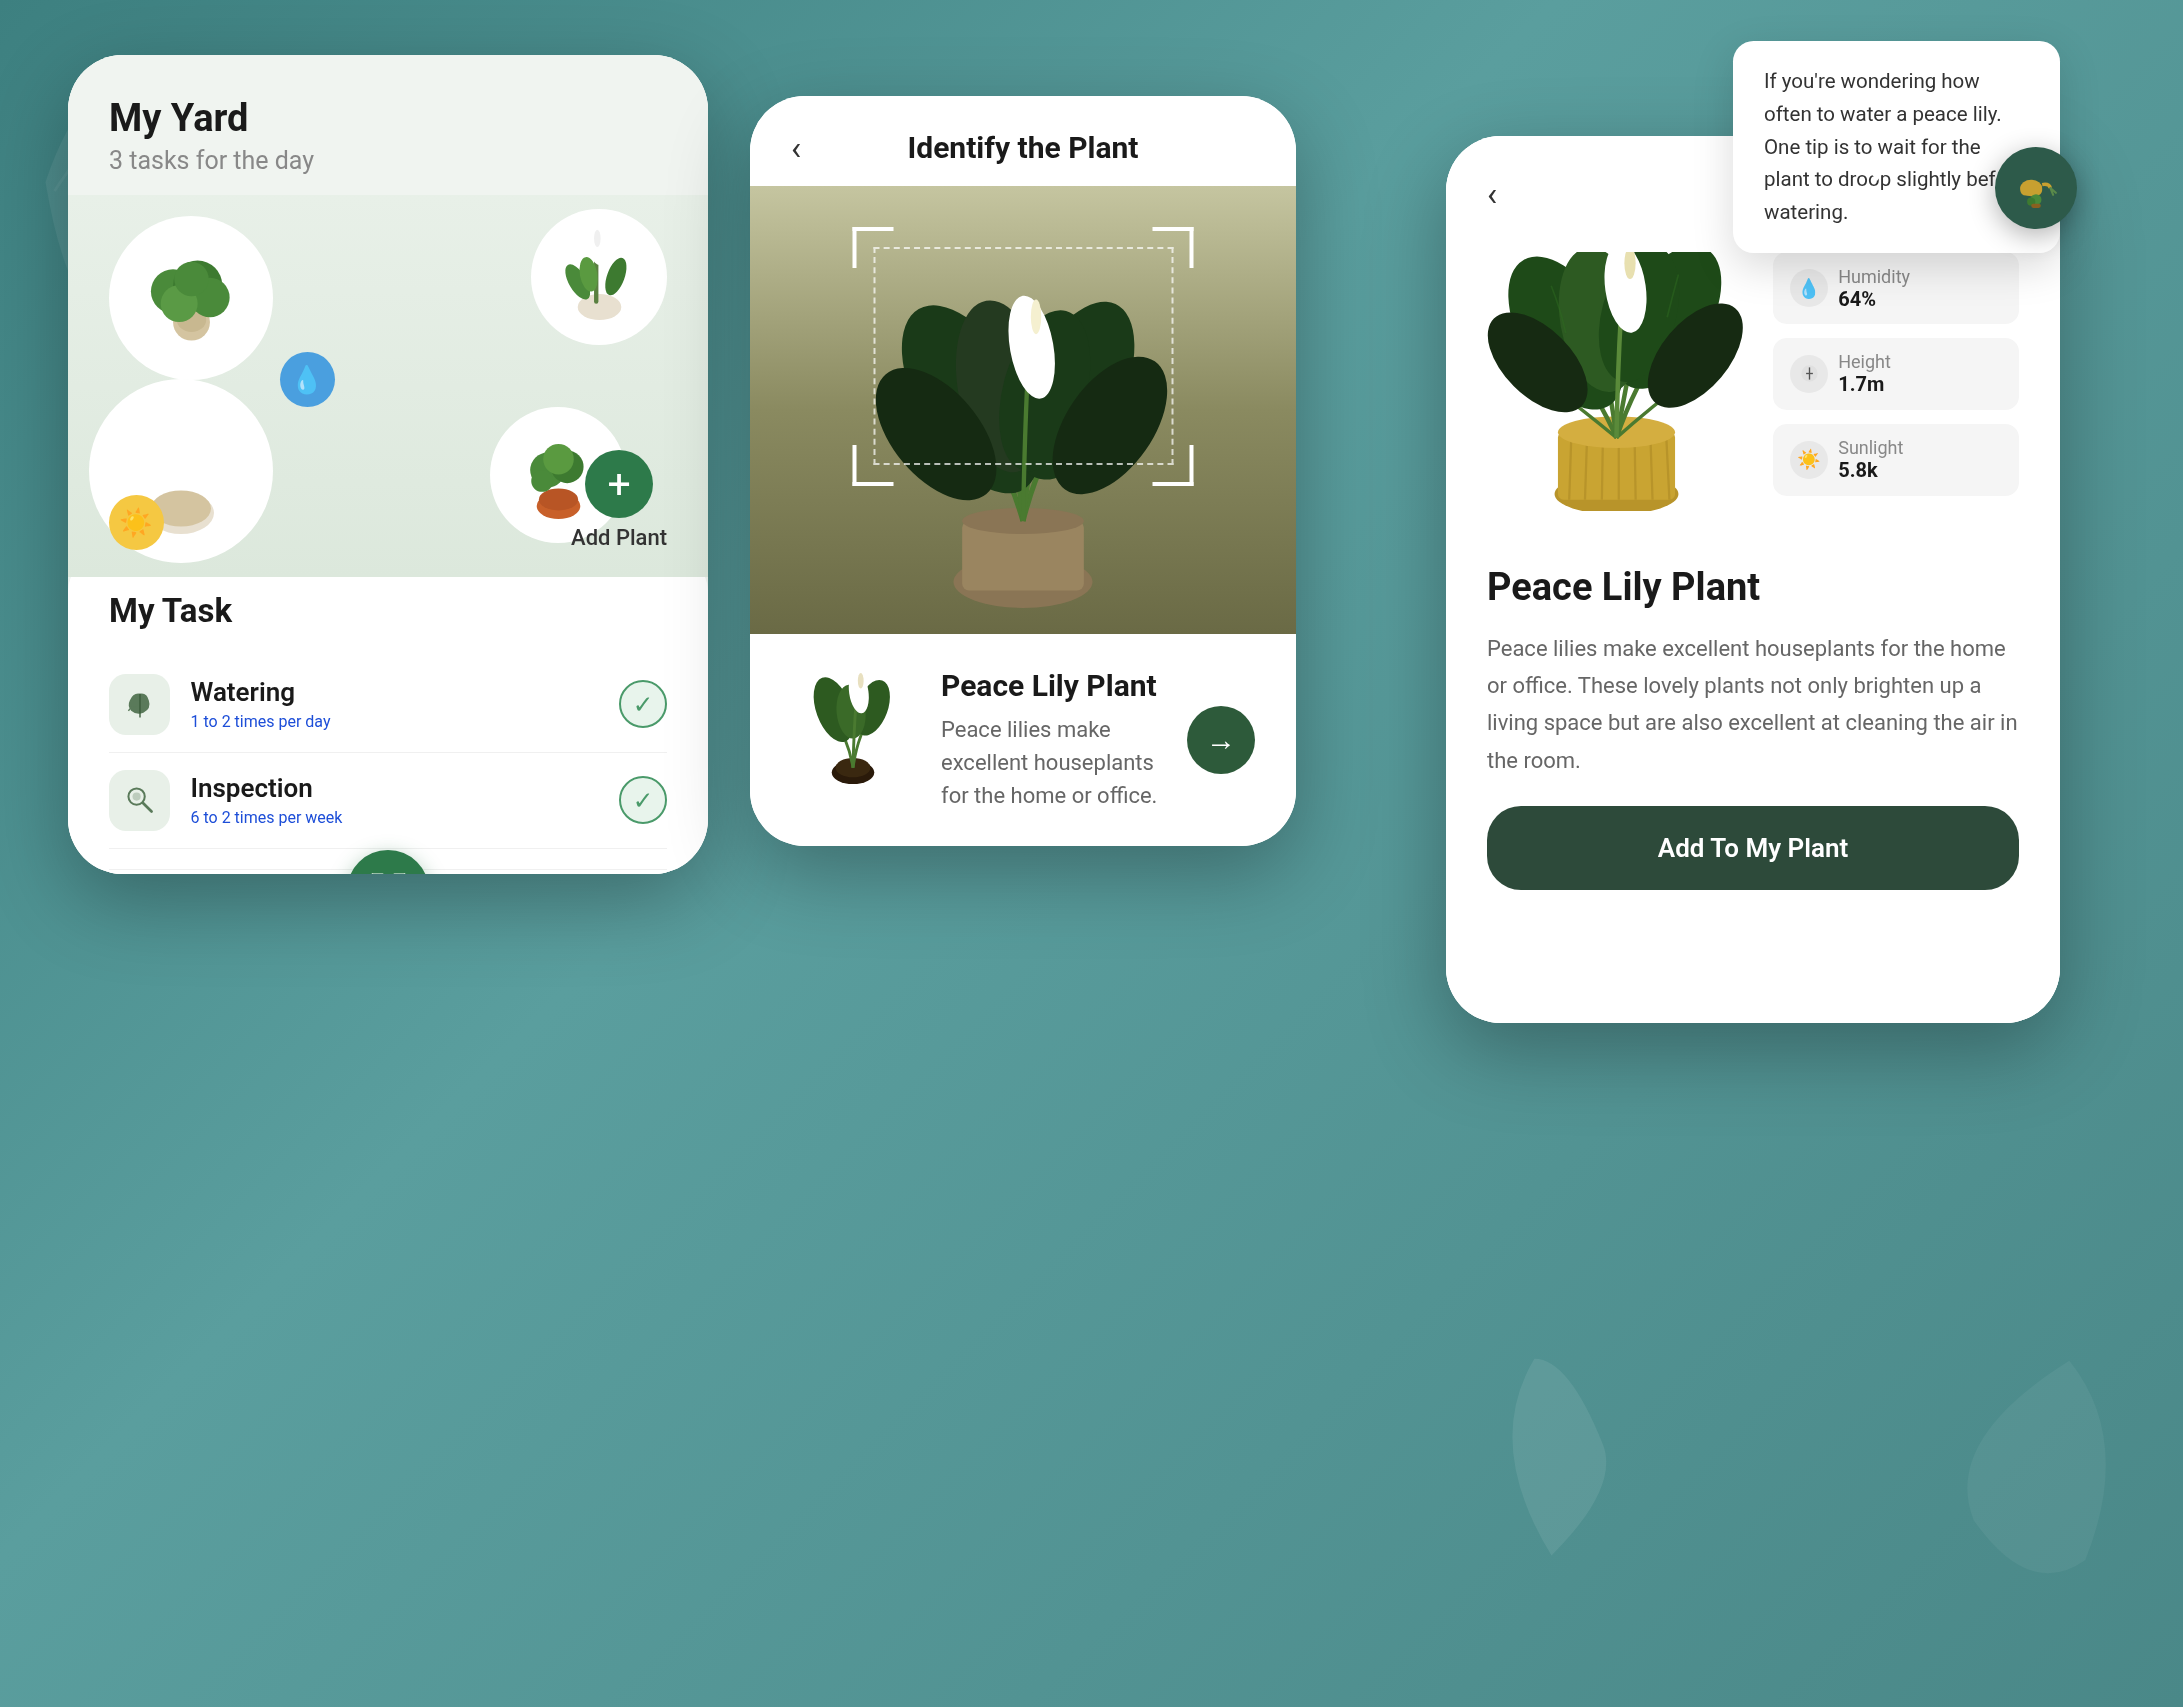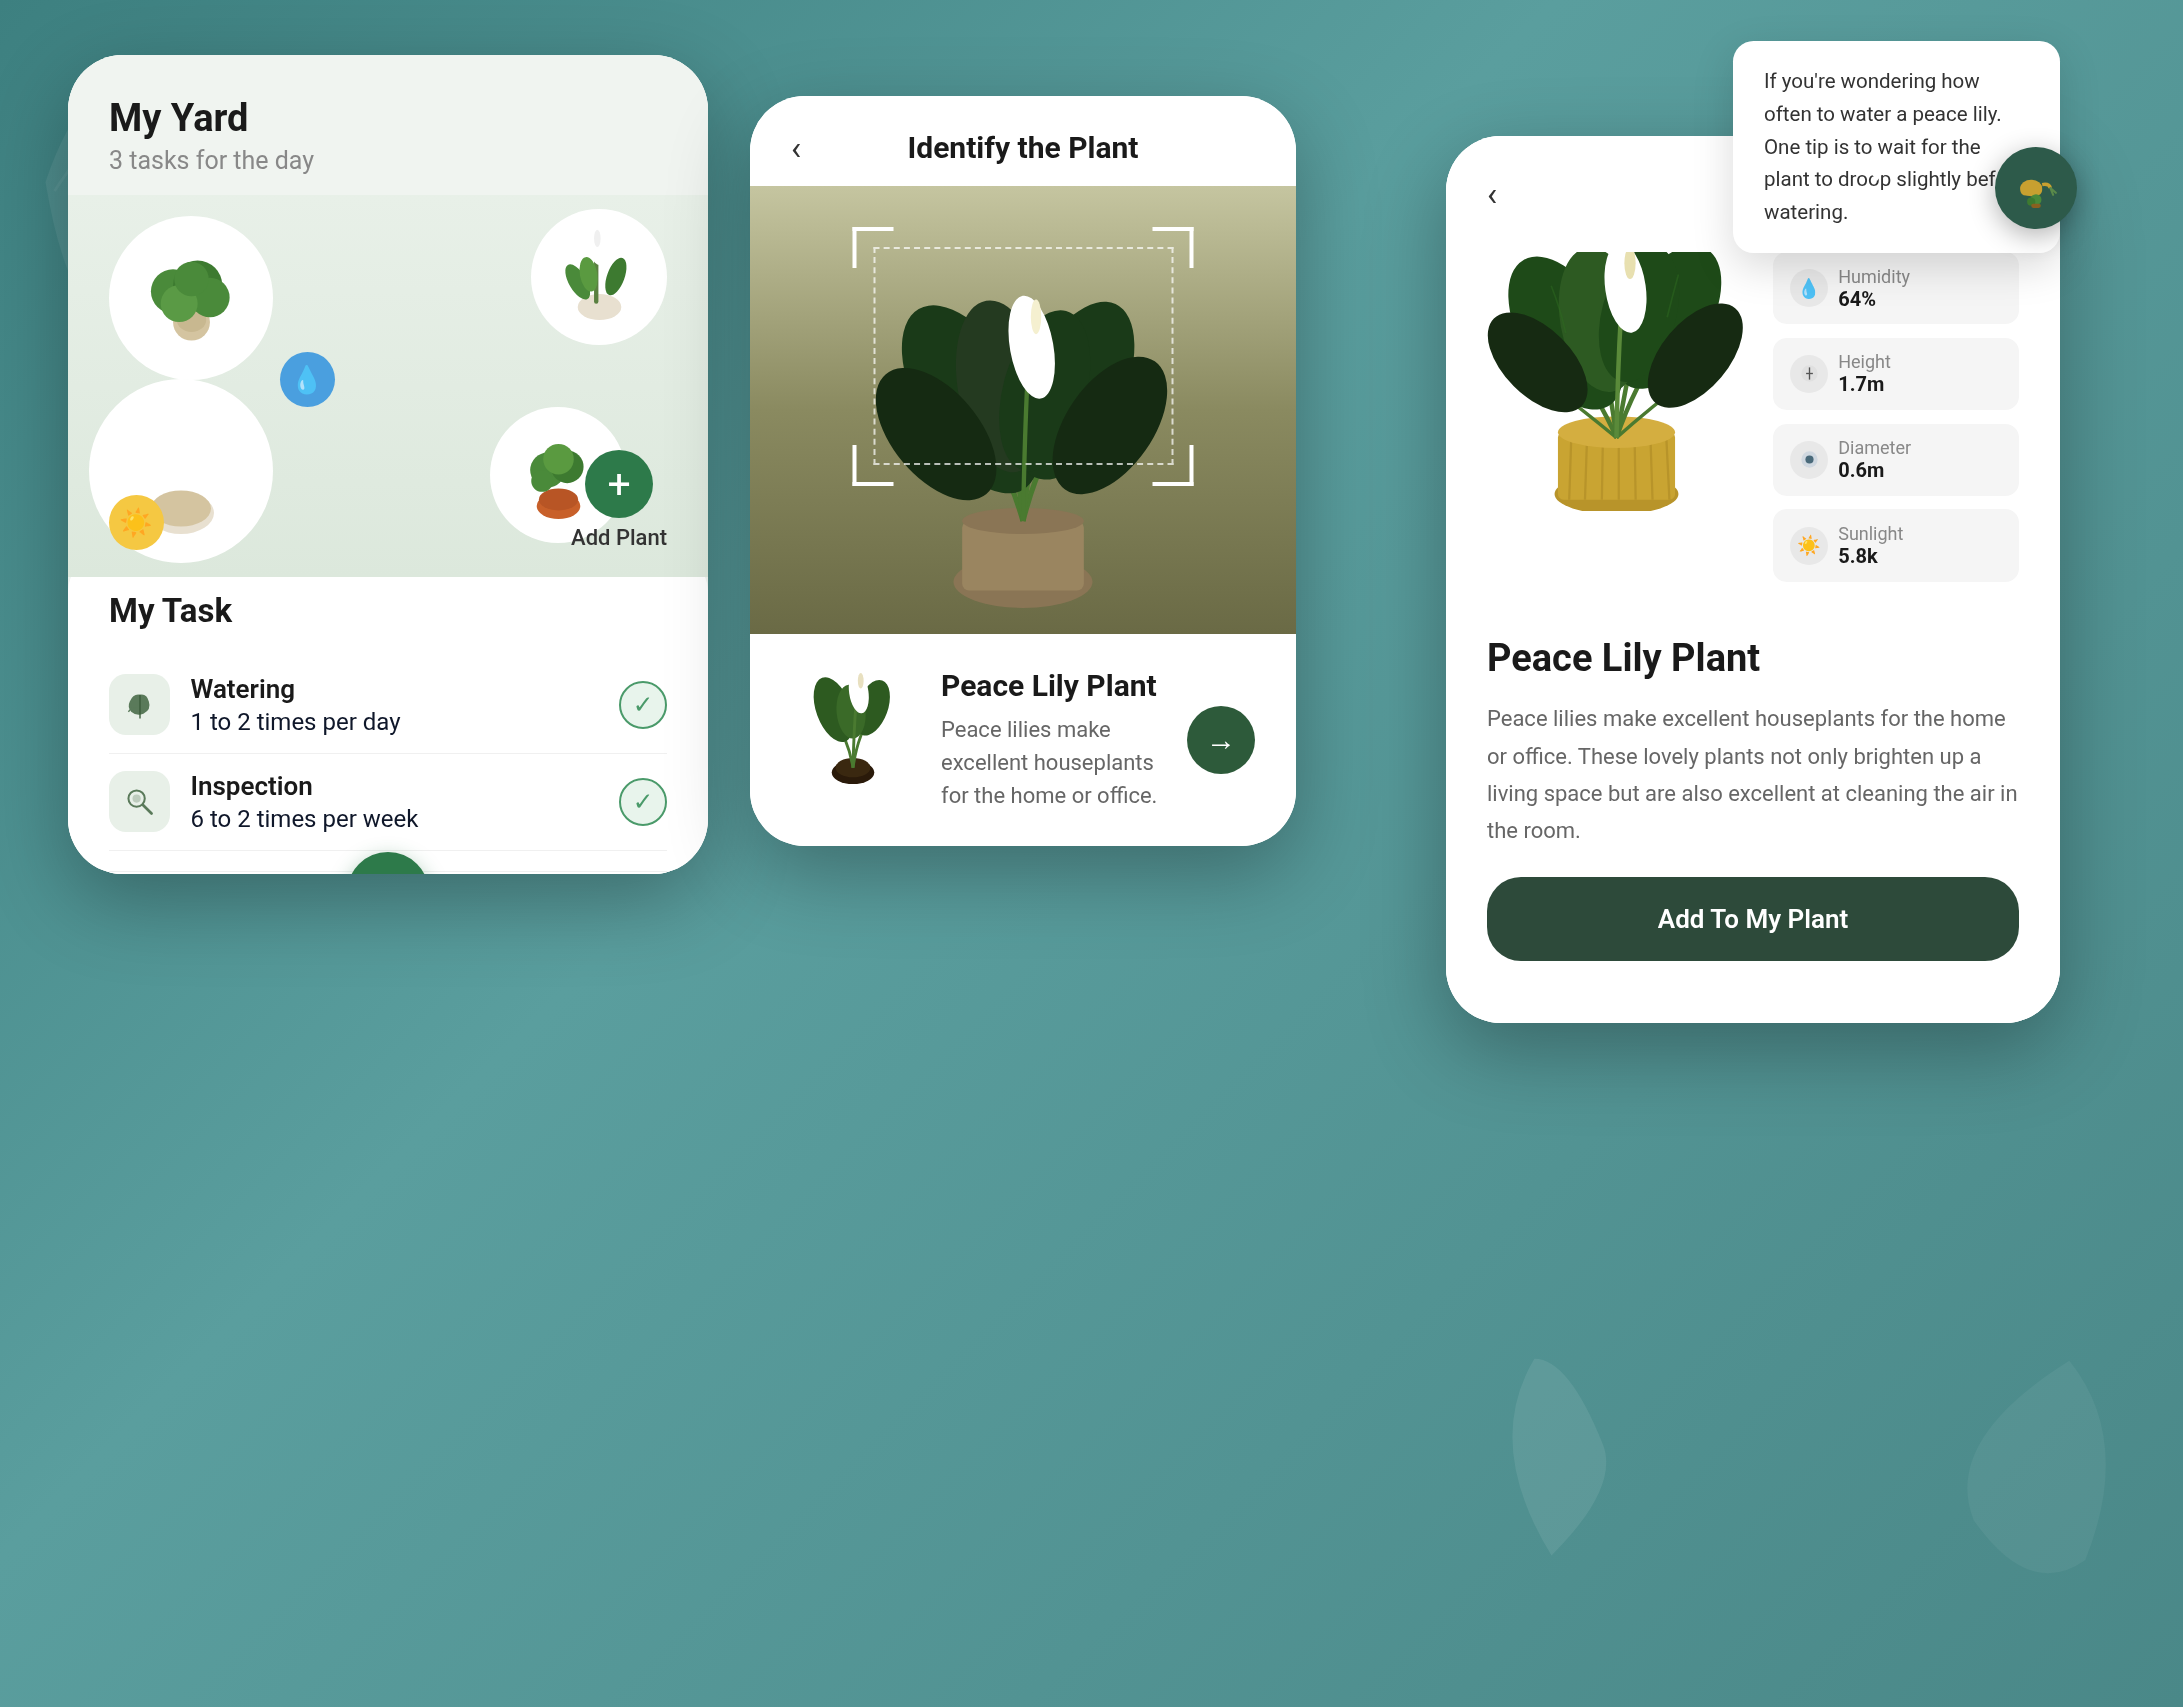--- a/index.html
+++ b/index.html
@@ -187,22 +187,22 @@
 
     .task-text { flex: 1; }
 
     .task-name {
       font-size: 26px;
       font-weight: 600;
       color: #1a1a1a;
     }
 
     .task-desc {
-      font-size: 24px;
-      color: #0f172a;
+      font-size: 16px;
+      color: #1d4ed8;
       margin-top: 4.1px;
     }
 
     .task-check {
       width: 48px;
       height: 48px;
       border-radius: 50%;
       background: #e8f4ec;
       border: 2px solid #4a9a6a;
       display: flex;
@@ -775,32 +775,20 @@
               <line x1="14" y1="5" x2="14" y2="23" stroke="#555" stroke-width="2"></line>
               <line x1="9" y1="14" x2="19" y2="14" stroke="#555" stroke-width="2"></line>
             </svg>
           </div>
           <div>
             <div class="stat-label">Height</div>
             <div class="stat-value">1.7m</div>
           </div>
         </div>
 
-        <div class="stat-card">
-          <div class="stat-icon">
-            <svg width="19" height="19" viewBox="0 0 28 28" fill="none">
-              <circle cx="14" cy="14" r="12" fill="#d0d8e0"></circle>
-              <circle cx="14" cy="14" r="6" fill="#4a6a7a"></circle>
-            </svg>
-          </div>
-          <div>
-            <div class="stat-label">Diameter</div>
-            <div class="stat-value">0.6m</div>
-          </div>
-        </div>
 
         <div class="stat-card">
           <div class="stat-icon">☀️</div>
           <div>
             <div class="stat-label">Sunlight</div>
             <div class="stat-value">5.8k</div>
           </div>
         </div>
       </div>
     </div>

